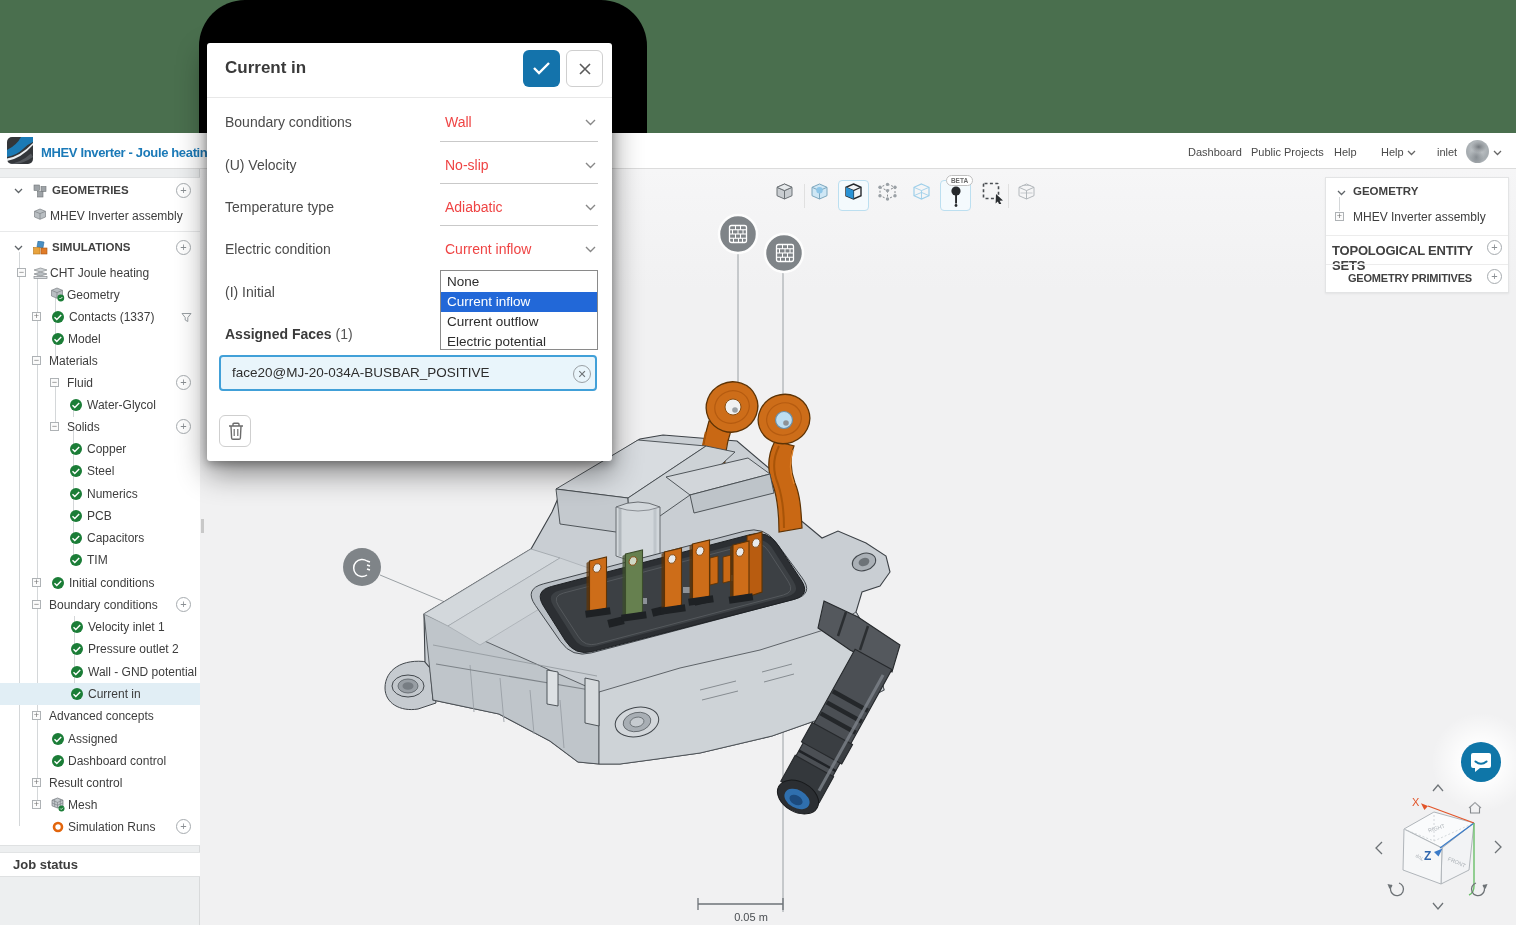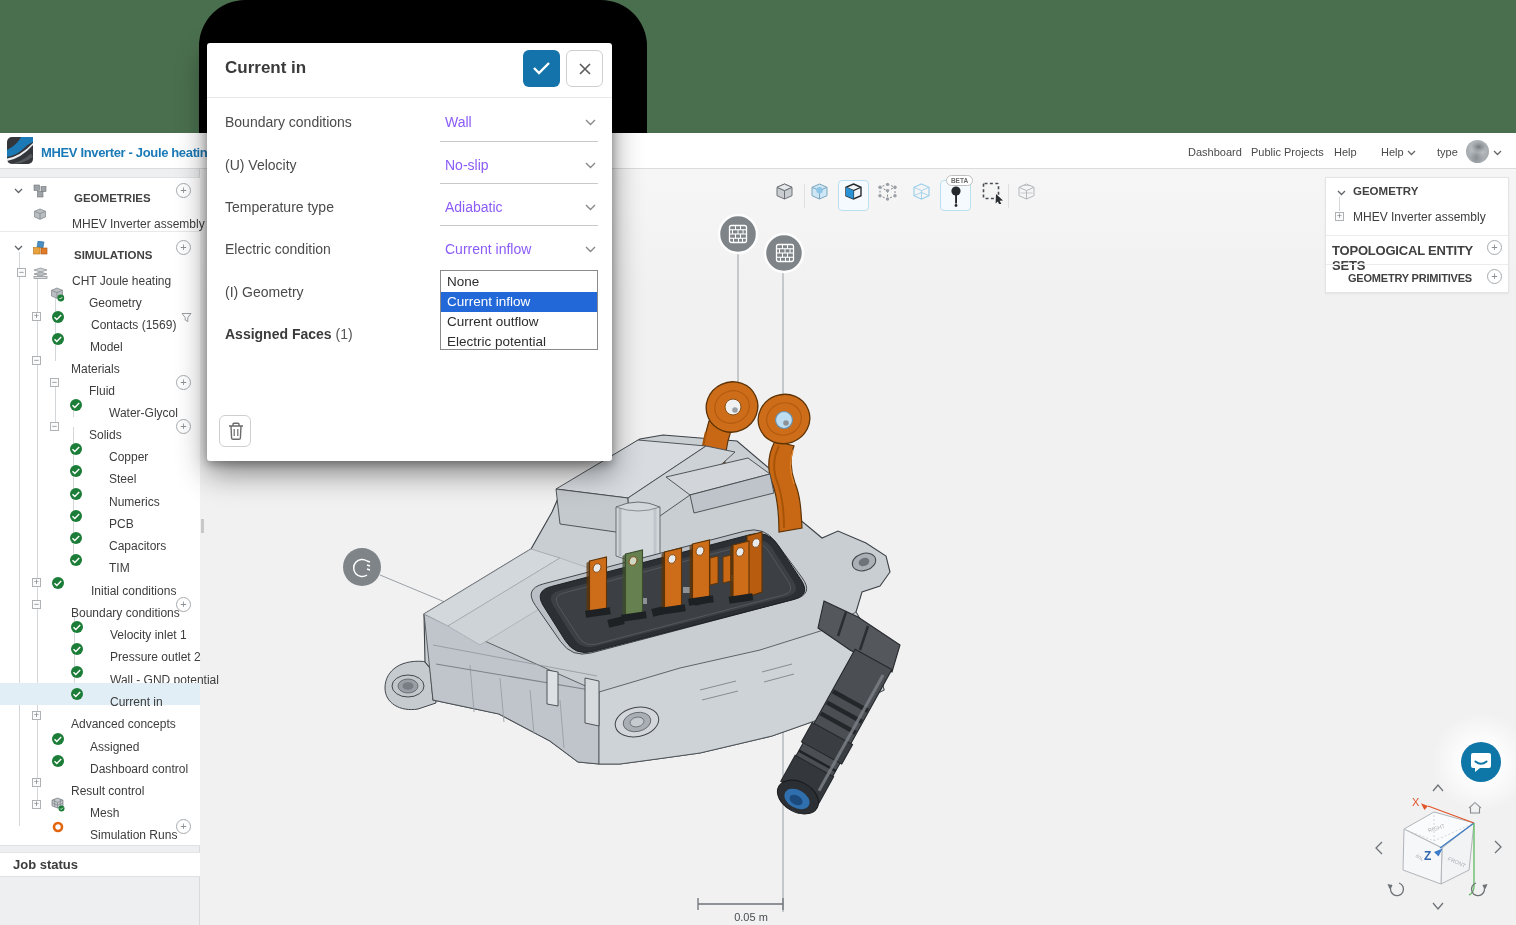--- a/index.html
+++ b/index.html
@@ -12,21 +12,21 @@
   #hdrtitle { left:41px; top:145px; font-size:13px; letter-spacing:-0.35px; font-weight:bold; color:#1b7ab8; white-space:nowrap; z-index:2; }
   .hlink { top:146px; font-size:11px; color:#4a4a4a; z-index:2; white-space:nowrap; }
   #avatar { left:1466px; top:140px; width:23px; height:23px; border-radius:50%;
             background:radial-gradient(ellipse 8px 6px at 55% 30%, #74797e 0%, rgba(0,0,0,0) 100%), radial-gradient(ellipse 7px 9px at 45% 75%, #888e93 0%, rgba(0,0,0,0) 100%), radial-gradient(circle at 50% 40%, #cdd1d4 0%, #a6acb0 60%, #b4b9bd 100%); z-index:2; }
   
   #side { left:0; top:169px; width:200px; height:756px; background:#edeff0; z-index:2; border-right:1px solid #d8dadb;}
   #treecard { left:0; top:177px; width:200px; height:669px; background:#fff; border-top:1px solid #e2e4e5; border-bottom:1px solid #dfe1e2; z-index:2;}
   #jobcard { left:0; top:852px; width:200px; height:25px; background:#fff; border-top:1px solid #e2e4e5; border-bottom:1px solid #dfe1e2; z-index:2;}
   #jobcard span { position:absolute; left:13px; top:4px; font-size:13px; font-weight:bold; color:#3c3c3c; }
   .trow { position:absolute; height:22px; width:200px; }
-  .tlab { position:absolute; top:12px; font-size:12px; color:#3d3d3d; white-space:nowrap;margin-left:22px; }
+  .tlab { position:absolute; top:4px; font-size:12px; color:#3d3d3d; white-space:nowrap; }
   .tbold { font-weight:bold; color:#414141; }
   .chev { position:absolute; top:8px; width:9px; height:6px; }
   .pbox { position:absolute; top:6px; width:9px; height:9px; border:1px solid #aeb2b5; background:#fbfbfb;
           font-size:9px; line-height:7px; text-align:center; color:#777; }
   .gchk { position:absolute; top:5px; width:12px; height:12px; border-radius:50%; background:#1b7d37; }
   .gchk svg { position:absolute; left:2px; top:3px; }
   .pcirc { position:absolute; left:176px; top:3px; width:15px; height:15px; border:1px solid #a6abaf; border-radius:50%;
            color:#8a8f93; font-size:11px; line-height:13px; text-align:center; background:#fff;}
   .hl { position:absolute; left:0; width:200px; height:22px; background:#e1eef5; }
   .vline { position:absolute; width:1px; background:#d4d7d9; }
@@ -46,21 +46,21 @@
               background:radial-gradient(circle, rgba(255,255,255,.95) 25%, rgba(255,255,255,0) 70%); }
   #chat { left:1461px; top:742px; width:40px; height:40px; border-radius:50%; background:#0f76a8; z-index:4; }
   
   #dlg { left:207px; top:43px; width:405px; height:418px; background:#fff; border-radius:3px;
          box-shadow:0 12px 30px rgba(0,0,0,.45), 0 3px 10px rgba(0,0,0,.3); z-index:10; }
   #dlg .ttl { position:absolute; left:18px; top:15px; font-size:17px; font-weight:bold; color:#3a3a3a; }
   #btnok { position:absolute; left:316px; top:7px; width:37px; height:37px; background:#1473ab; border-radius:6px; }
   #btnx  { position:absolute; left:359px; top:7px; width:37px; height:37px; background:#fff; border:1px solid #cfcfcf; border-radius:6px; }
   .dsep { position:absolute; left:0px; top:54px; width:405px; height:1px; background:#e8e8e8; }
   .flab { position:absolute; left:18px; font-size:14px; color:#4b4b4b; }
-  .fval { position:absolute; left:238px; font-size:14px; color:#8b5cf6; }
+  .fval { position:absolute; left:238px; font-size:14px; color:#ef4444; }
   .fund { position:absolute; left:233px; width:158px; height:1px; background:#c9c9c9; }
   .fchv { position:absolute; left:378px; }
   #afl  { position:absolute; left:18px; top:283px; font-size:14px; font-weight:bold; color:#3b3b3b; }
   #inputbox { position:absolute; left:12px; top:312px; width:378px; height:36px; background:#e9f5fb;
               border:2px solid #41a0d8; border-radius:4px; }
   #inputbox span { position:absolute; left:11px; top:8px; font-size:13.5px; color:#2e2e2e; }
   #clrx { position:absolute; left:352px; top:8px; width:18px; height:18px; border:1px solid #9aa0a4; border-radius:50%;
           color:#6d7275; font-size:11px; text-align:center; line-height:16px; }
   #trash { position:absolute; left:12px; top:372px; width:32px; height:32px; border:1px solid #cfcfcf; border-radius:6px; }
   #ddown { position:absolute; left:233px; top:227px; width:158px; height:80px; background:#fff;
@@ -79,21 +79,21 @@
   <path d="M0 21.5 Q13 19.5 26 6 L26 8 Q14 21.5 0 24 Z" fill="#eceef0"></path>
   <path d="M2 27 Q14 25.5 24 16.5 L26 20 Q17 26 9 27 Z" fill="#53575c"></path>
 </svg>
 <div class="abs hlink" style="left:1188px">Dashboard</div>
 <div class="abs hlink" style="left:1251px">Public Projects</div>
 <div class="abs hlink" style="left:1334px">Help</div>
 <div class="abs hlink" style="left:1381px">Help</div>
 <svg class="abs" style="left:1407px;top:150px;z-index:2" width="9" height="6">
     <path d="M1 1 L4.5 4.5 L8 1" stroke="#666" fill="none" stroke-width="1.3"></path>
   </svg>
-<div class="abs hlink" style="left:1437px">type</div>
+<div class="abs hlink" style="left:1437px">inlet</div>
 <div id="avatar" class="abs"></div>
 <svg class="abs" style="left:1493px;top:150px;z-index:2" width="9" height="6">
     <path d="M1 1 L4.5 4.5 L8 1" stroke="#666" fill="none" stroke-width="1.3"></path>
   </svg>
 
 <div id="canvas" class="abs"></div>
 <div id="side" class="abs"></div>
 <div id="treecard" class="abs"></div>
 <div id="jobcard" class="abs">
     <span>Job status</span>
@@ -161,21 +161,21 @@
       </svg>
       <div class="tlab" style="left:67px">Geometry</div>
     </div>
 <div class="trow" style="left:0;top:306px">
       <div class="pbox" style="left:32px">+</div>
       <div class="gchk" style="left:52px">
         <svg width="8" height="7">
           <path d="M0.5 3.2 L2.8 5.5 L7.2 1" stroke="#fff" stroke-width="1.4" fill="none"></path>
         </svg>
       </div>
-      <div class="tlab" style="left:69px">Contacts (1569)</div>
+      <div class="tlab" style="left:69px">Contacts (1337)</div>
       <svg class="abs" style="left:181px;top:6px" width="11" height="11" viewBox="0 0 11 11">
         <path d="M1 1.5 H10 L6.8 5.5 V9.5 L4.2 8 V5.5 Z" fill="none" stroke="#9aa0a4" stroke-width="1"></path>
       </svg>
     </div>
 <div class="trow" style="left:0;top:328px">
       <div class="gchk" style="left:52px">
         <svg width="8" height="7">
           <path d="M0.5 3.2 L2.8 5.5 L7.2 1" stroke="#fff" stroke-width="1.4" fill="none"></path>
         </svg>
       </div>
@@ -617,22 +617,26 @@
     <div class="fval" style="top:71px">Wall</div>
     <div class="fund" style="top:98px"></div>
   <div class="flab" style="top:114px">(U) Velocity</div>
     <div class="fval" style="top:114px">No-slip</div>
     <div class="fund" style="top:140px"></div>
   <div class="flab" style="top:156px">Temperature type</div>
     <div class="fval" style="top:156px">Adiabatic</div>
     <div class="fund" style="top:182px"></div>
   <div class="flab" style="top:198px">Electric condition</div>
     <div class="fval" style="top:198px">Current inflow</div>
-  <div class="flab" style="top:241px">(I) Geometry</div>
+  <div class="flab" style="top:241px">(I) Initial</div>
   <div id="afl">Assigned Faces <span style="font-weight:normal;color:#555">(1)</span></div>
+  <div id="inputbox">
+      <span>face20@MJ-20-034A-BUSBAR_POSITIVE</span>
+      <div id="clrx">✕</div>
+    </div>
   <div id="trash">
       <svg style="position:absolute;left:8px;top:6px" width="16" height="19" viewBox="0 0 16 19">
     <path d="M1 4 H15 M5 4 V2.2 Q5 1.2 6 1.2 H10 Q11 1.2 11 2.2 V4 M3 4 L3.6 16 Q3.7 17.3 5 17.3 H11 Q12.3 17.3 12.4 16 L13 4" stroke="#6b6b6b" stroke-width="1.4" fill="none"></path>
     <path d="M6.2 7 V14 M9.8 7 V14" stroke="#6b6b6b" stroke-width="1.2"></path>
       </svg>
     </div>
   <div id="ddown">
     <div class="dd" style="top:1px">None</div>
     <div class="dd ddsel" style="top:21px">Current inflow</div>
     <div class="dd" style="top:41px">Current outflow</div>

